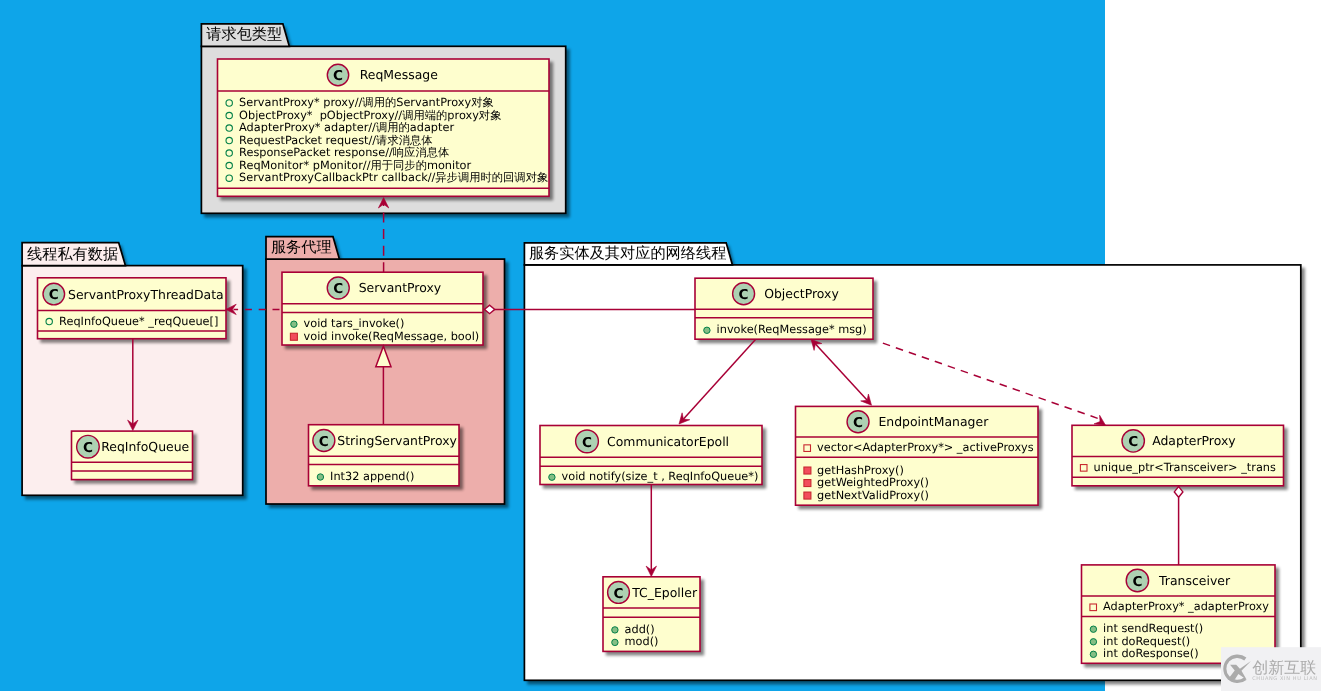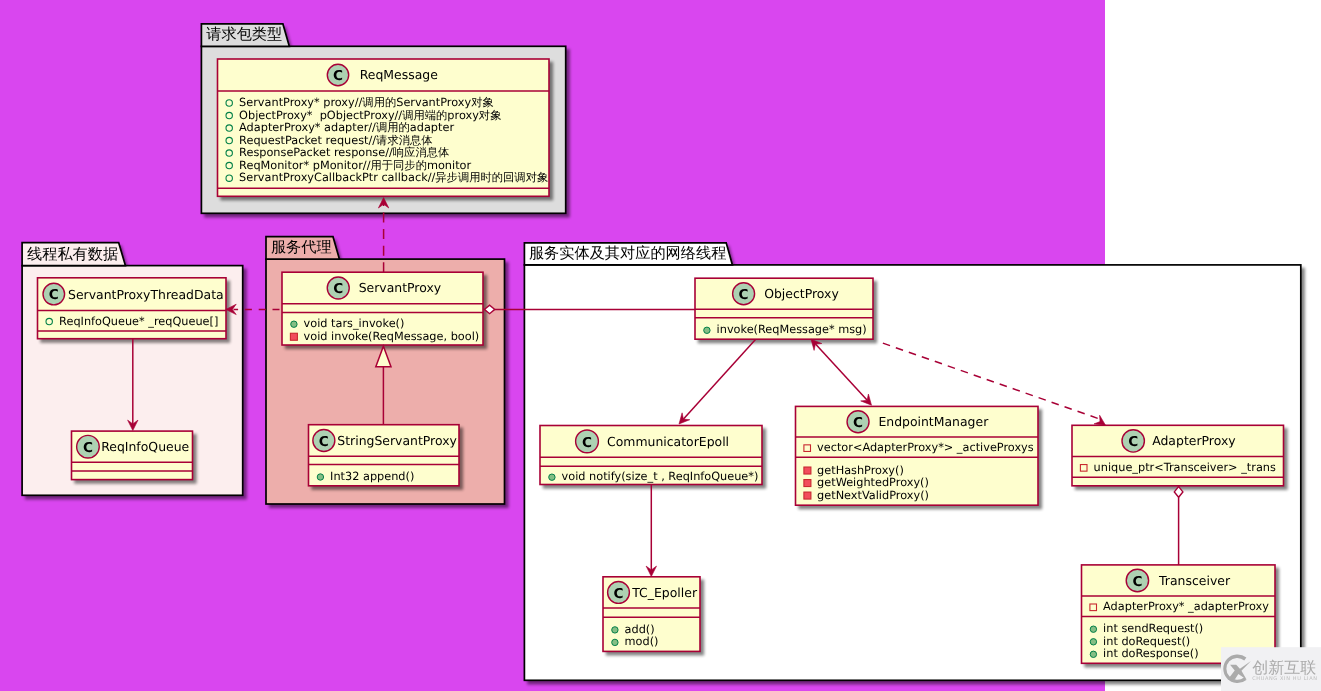--- a/index.html
+++ b/index.html
@@ -1,20 +1,20 @@
 <!DOCTYPE html>
 <html><head>
 <meta charset="utf-8">
 <title>UML Class Diagram</title>
 <style>
   html,body{margin:0;padding:0;background:#FFFFFF;}
   body{width:1321px;height:691px;overflow:hidden;
        font-family:"DejaVu Sans","Liberation Sans",sans-serif;
        -webkit-font-smoothing:antialiased;text-rendering:geometricPrecision;}
-  #root{position:relative;width:1105px;height:691px;background:#d946ef;}
+  #root{position:relative;width:1105px;height:691px;background:#0ea5e9;}
   
   #canvas text{ -webkit-font-smoothing:antialiased; opacity:0.999; }
   #canvas{position:absolute;left:0;top:0;}
   .pkg-label{font-size:15.2px;fill:#000;font-family:"DejaVu Sans","Liberation Sans",sans-serif;}
   .cls-title{font-size:12.45px;fill:#000;font-family:"DejaVu Sans","Liberation Sans",sans-serif;}
   .cls-row{font-size:11.3px;fill:#000;font-family:"DejaVu Sans","Liberation Sans",sans-serif;}
   .stereo{font-size:13.6px;font-weight:bold;fill:#000;font-family:"DejaVu Sans","Liberation Sans",sans-serif;}
   .wm-cn{font-size:16px;fill:#ABABAB;font-family:"DejaVu Sans","Liberation Sans",sans-serif;}
   .wm-en{font-size:5px;letter-spacing:0.62px;fill:#BDBDBD;font-family:"DejaVu Sans","Liberation Sans",sans-serif;}
 </style>

